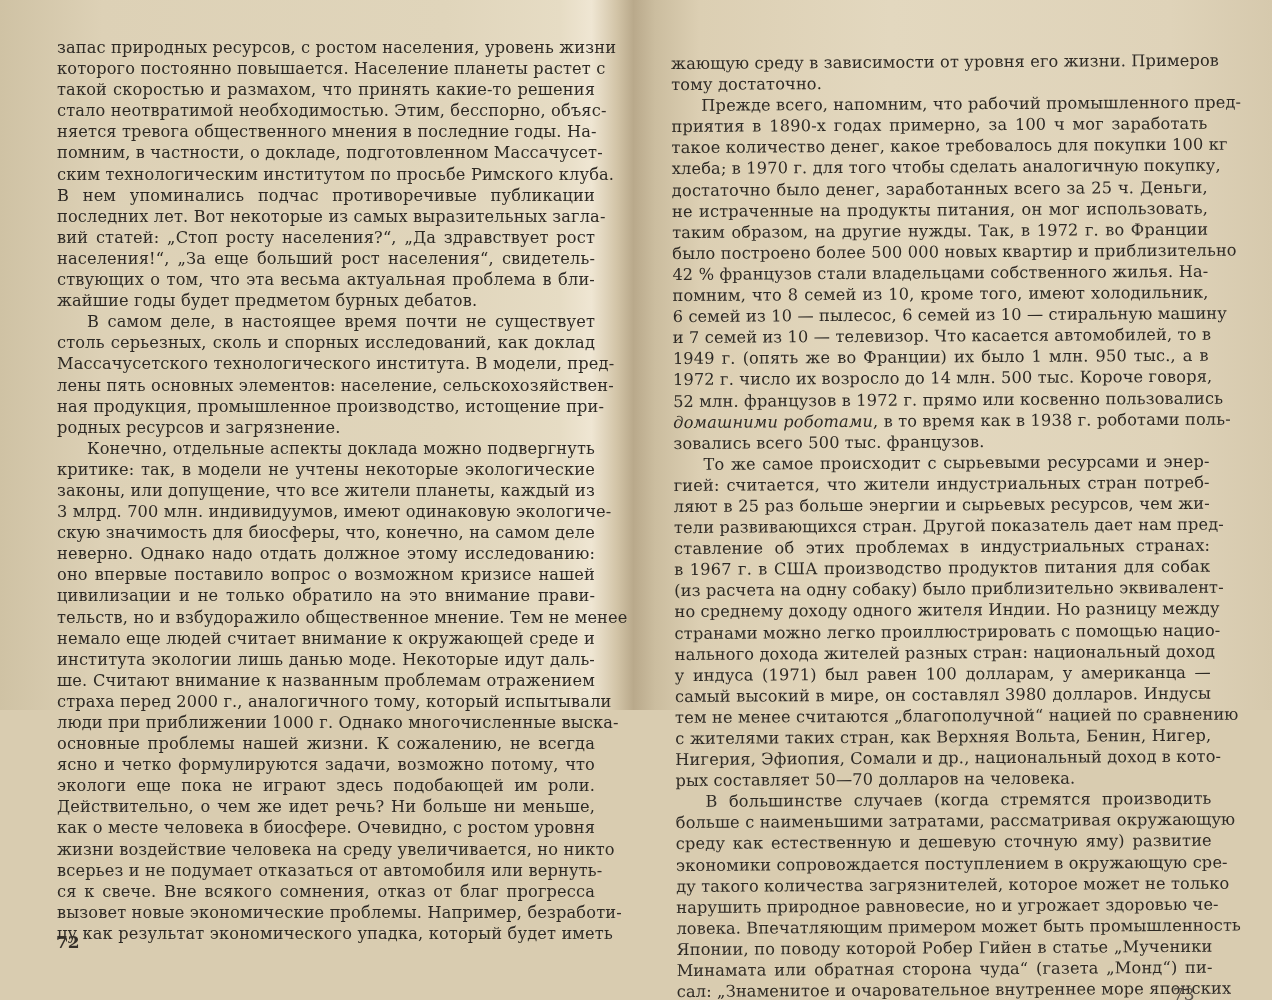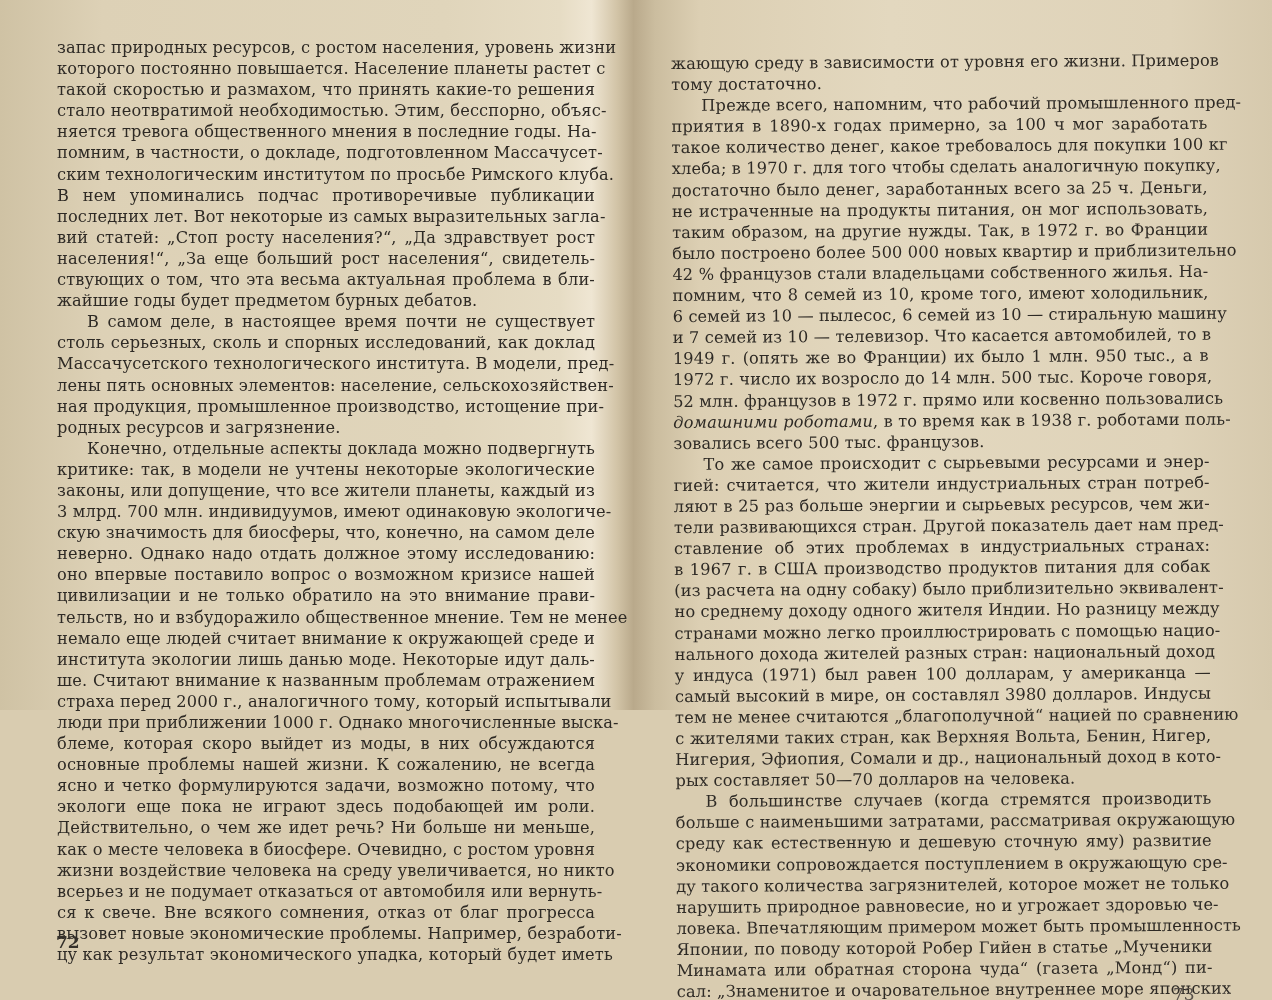--- a/index.html
+++ b/index.html
@@ -69,21 +69,20 @@
         <span class="line"><span>скую значимость для биосферы, что, конечно, на самом деле</span></span>
         <span class="line"><span>неверно. Однако надо отдать должное этому исследованию:</span></span>
         <span class="line"><span>оно впервые поставило вопрос о возможном кризисе нашей</span></span>
         <span class="line"><span>цивилизации и не только обратило на это внимание прави-</span></span>
         <span class="line"><span>тельств, но и взбудоражило общественное мнение. Тем не менее</span></span>
         <span class="line"><span>немало еще людей считает внимание к окружающей среде и</span></span>
         <span class="line"><span>института экологии лишь данью моде. Некоторые идут даль-</span></span>
         <span class="line"><span>ше. Считают внимание к названным проблемам отражением</span></span>
         <span class="line"><span>страха перед 2000 г., аналогичного тому, который испытывали</span></span>
         <span class="line"><span>люди при приближении 1000 г. Однако многочисленные выска-</span></span>
-        <span class="line"><span>блеме, которая скоро выйдет из моды, в них обсуждаются</span></span>
         <span class="line"><span>основные проблемы нашей жизни. К сожалению, не всегда</span></span>
         <span class="line"><span>ясно и четко формулируются задачи, возможно потому, что</span></span>
         <span class="line"><span>экологи еще пока не играют здесь подобающей им роли.</span></span>
         <span class="line"><span>Действительно, о чем же идет речь? Ни больше ни меньше,</span></span>
         <span class="line"><span>как о месте человека в биосфере. Очевидно, с ростом уровня</span></span>
         <span class="line"><span>жизни воздействие человека на среду увеличивается, но никто</span></span>
         <span class="line"><span>всерьез и не подумает отказаться от автомобиля или вернуть-</span></span>
         <span class="line"><span>ся к свече. Вне всякого сомнения, отказ от благ прогресса</span></span>
         <span class="line"><span>вызовет новые экономические проблемы. Например, безработи-</span></span>
         <span class="line"><span>цу как результат экономического упадка, который будет иметь</span></span>

